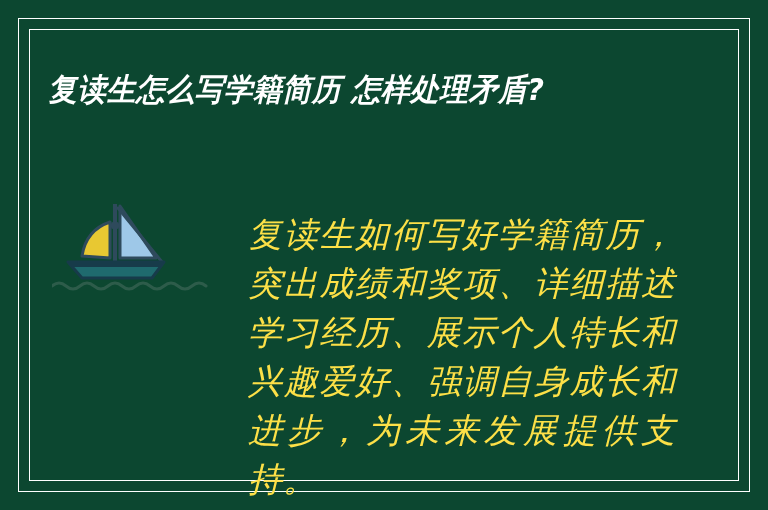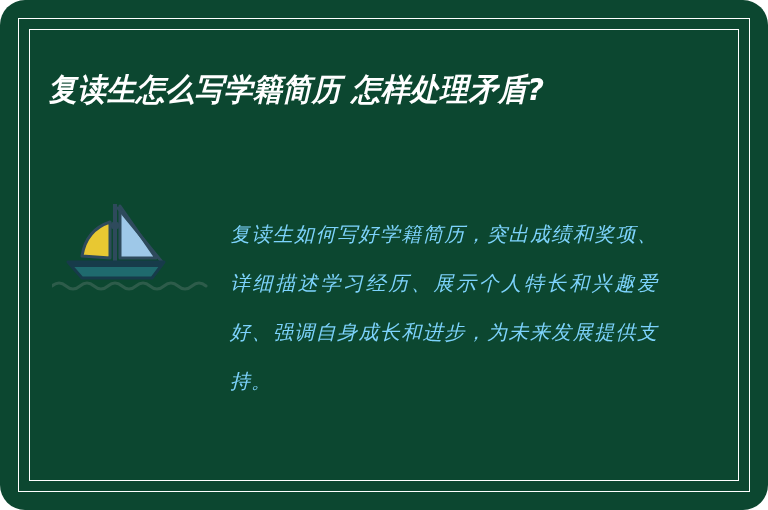--- a/index.html
+++ b/index.html
@@ -12,21 +12,20 @@
     overflow: hidden;
     font-family: "Liberation Sans", sans-serif;
   }
 
   #poster {
     position: relative;
     width: 768px;
     height: 510px;
     background: #0c4730;
     overflow: hidden;
-    border-radius: 25px;
   }
 
   
   .frame-outer {
     position: absolute;
     left: 18px;
     top: 18px;
     right: 18px;
     bottom: 18px;
     border: 1.6px solid #ffffff;
@@ -70,26 +69,26 @@
   }
   .illustration svg {
     display: block;
     width: 160px;
     height: 95px;
   }
 
   
   .body-copy {
     position: absolute;
-    left: 230px;
+    left: 248px;
     top: 210px;
     width: 428px;
-    color: #7dd3fc;
+    color: #fde047;
     font-family: "DejaVu Serif", serif;
-    font-size: 20px;
+    font-size: 34px;
     font-style: italic;
     line-height: 49px;
     letter-spacing: 1px;
     text-align: justify;
     text-justify: inter-character;
   }
 </style>
 </head>
 <body>
 

